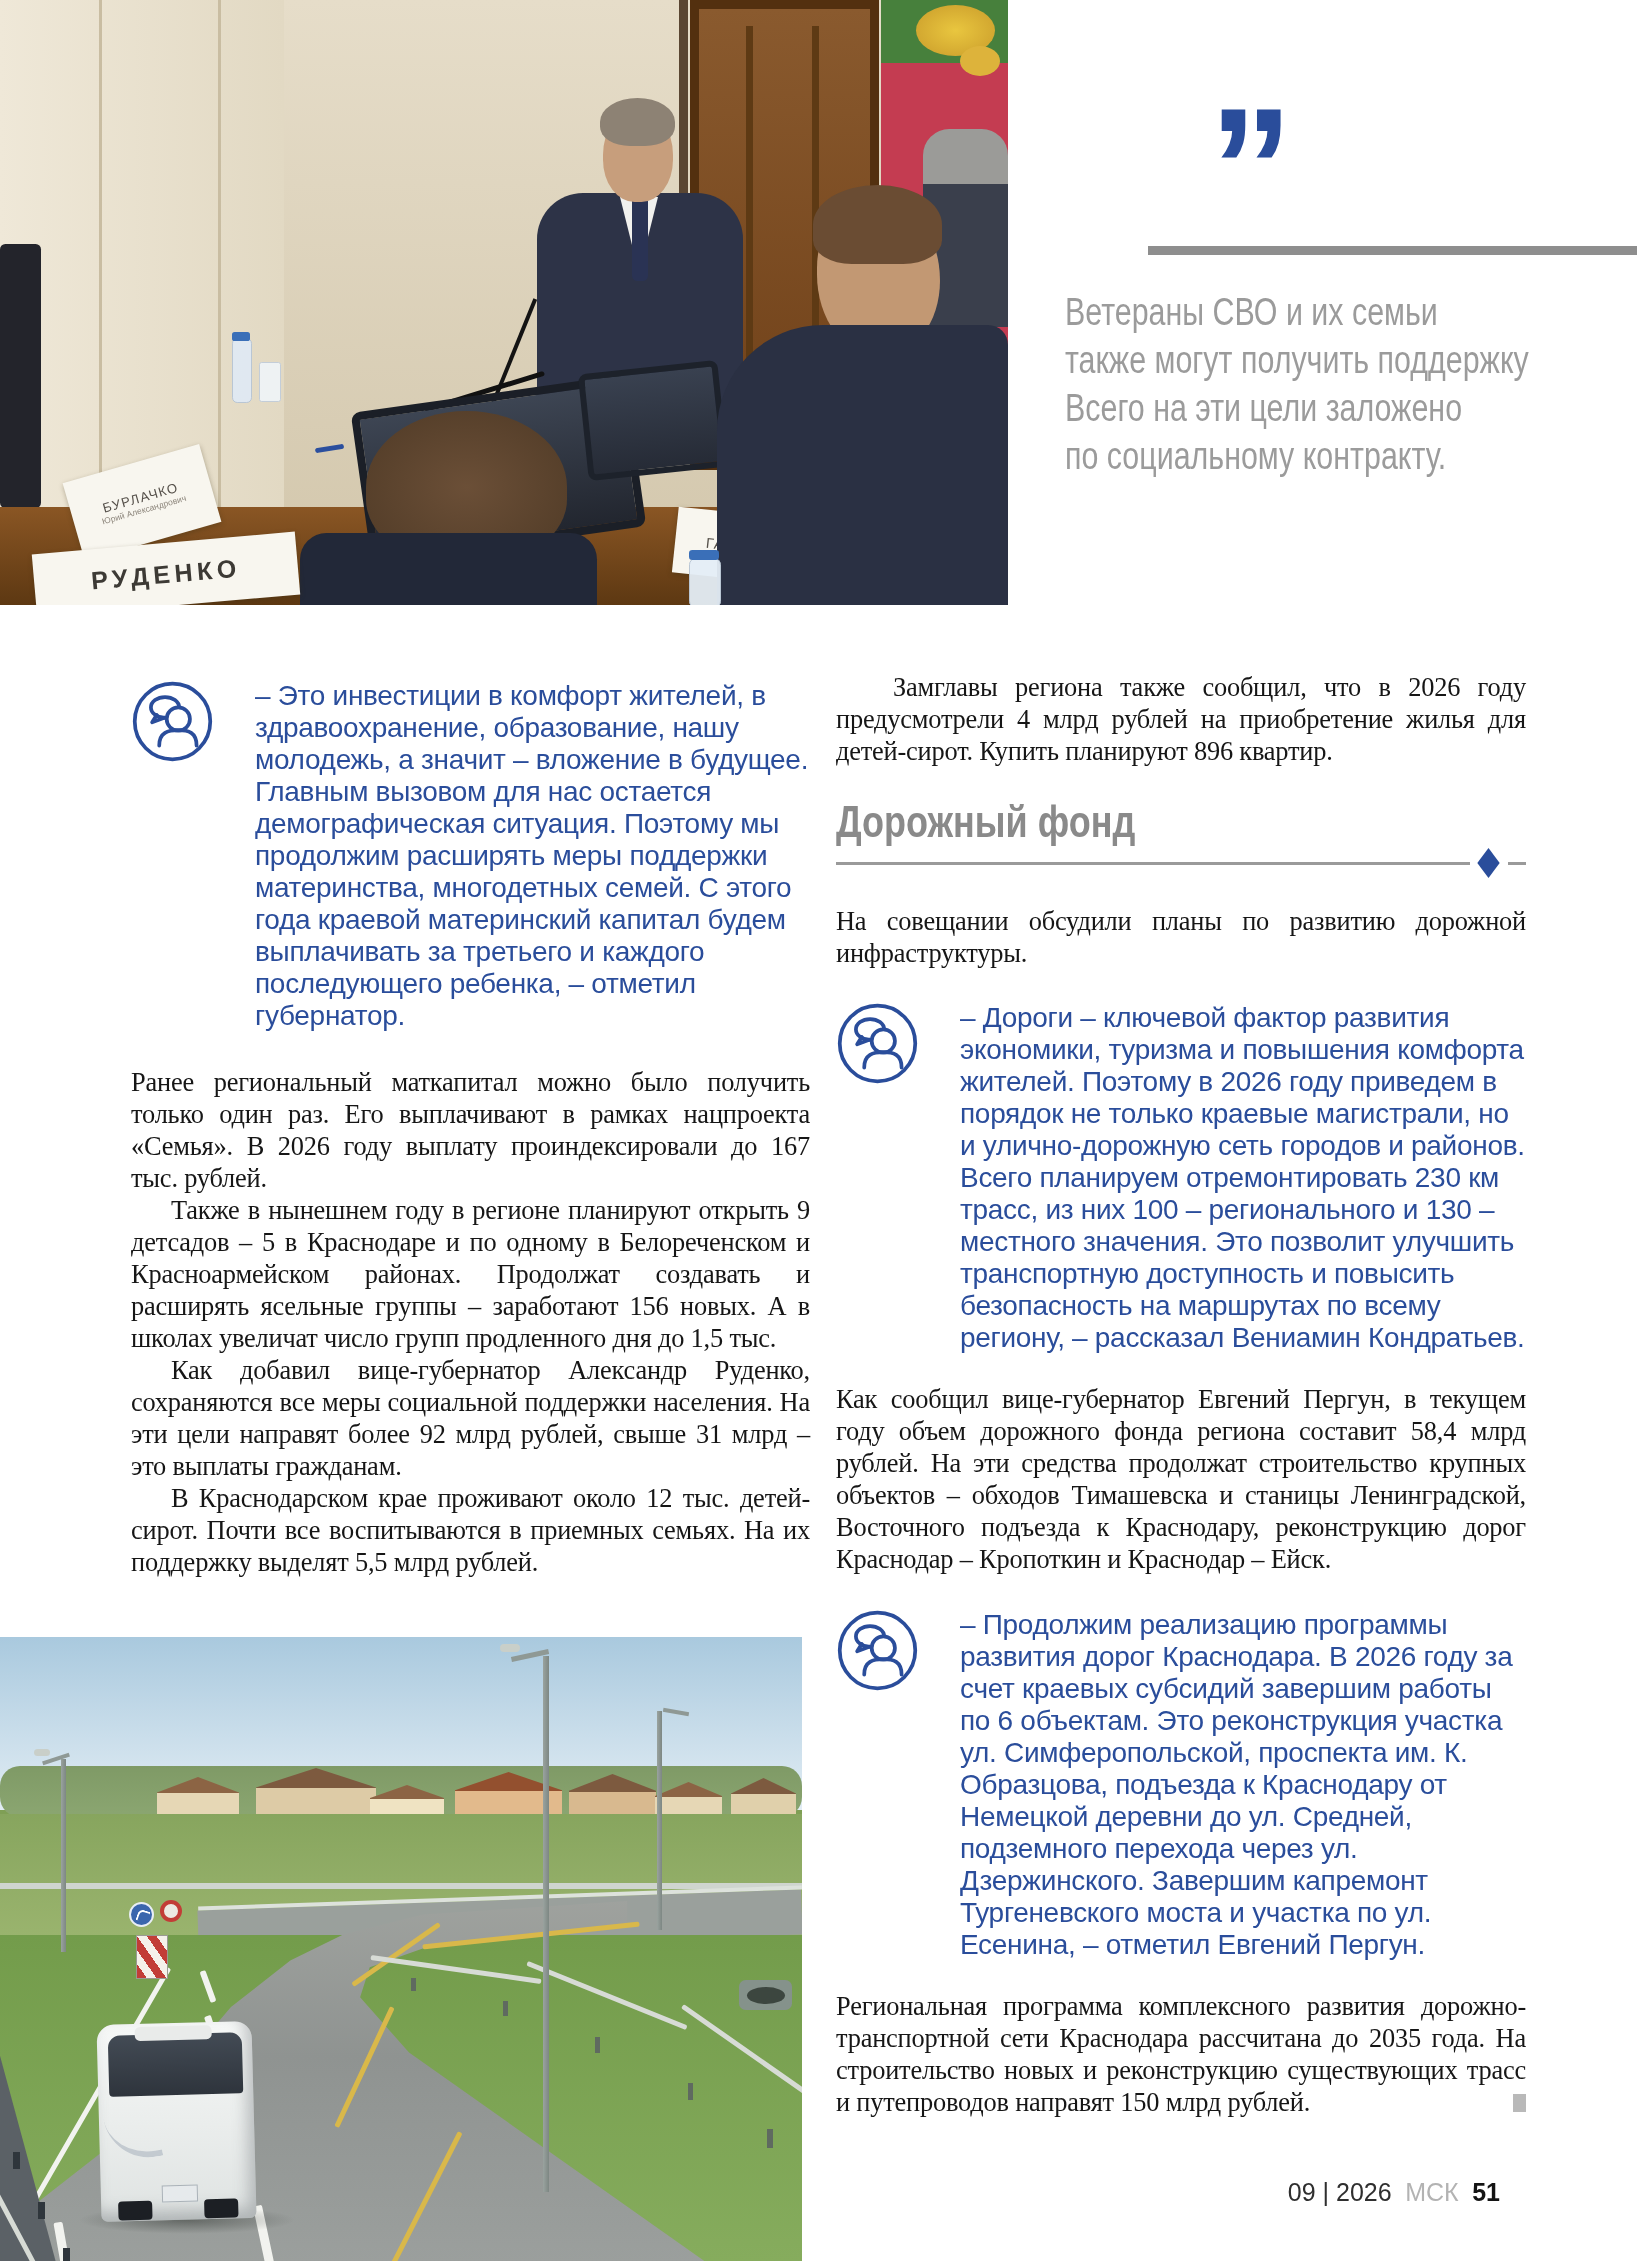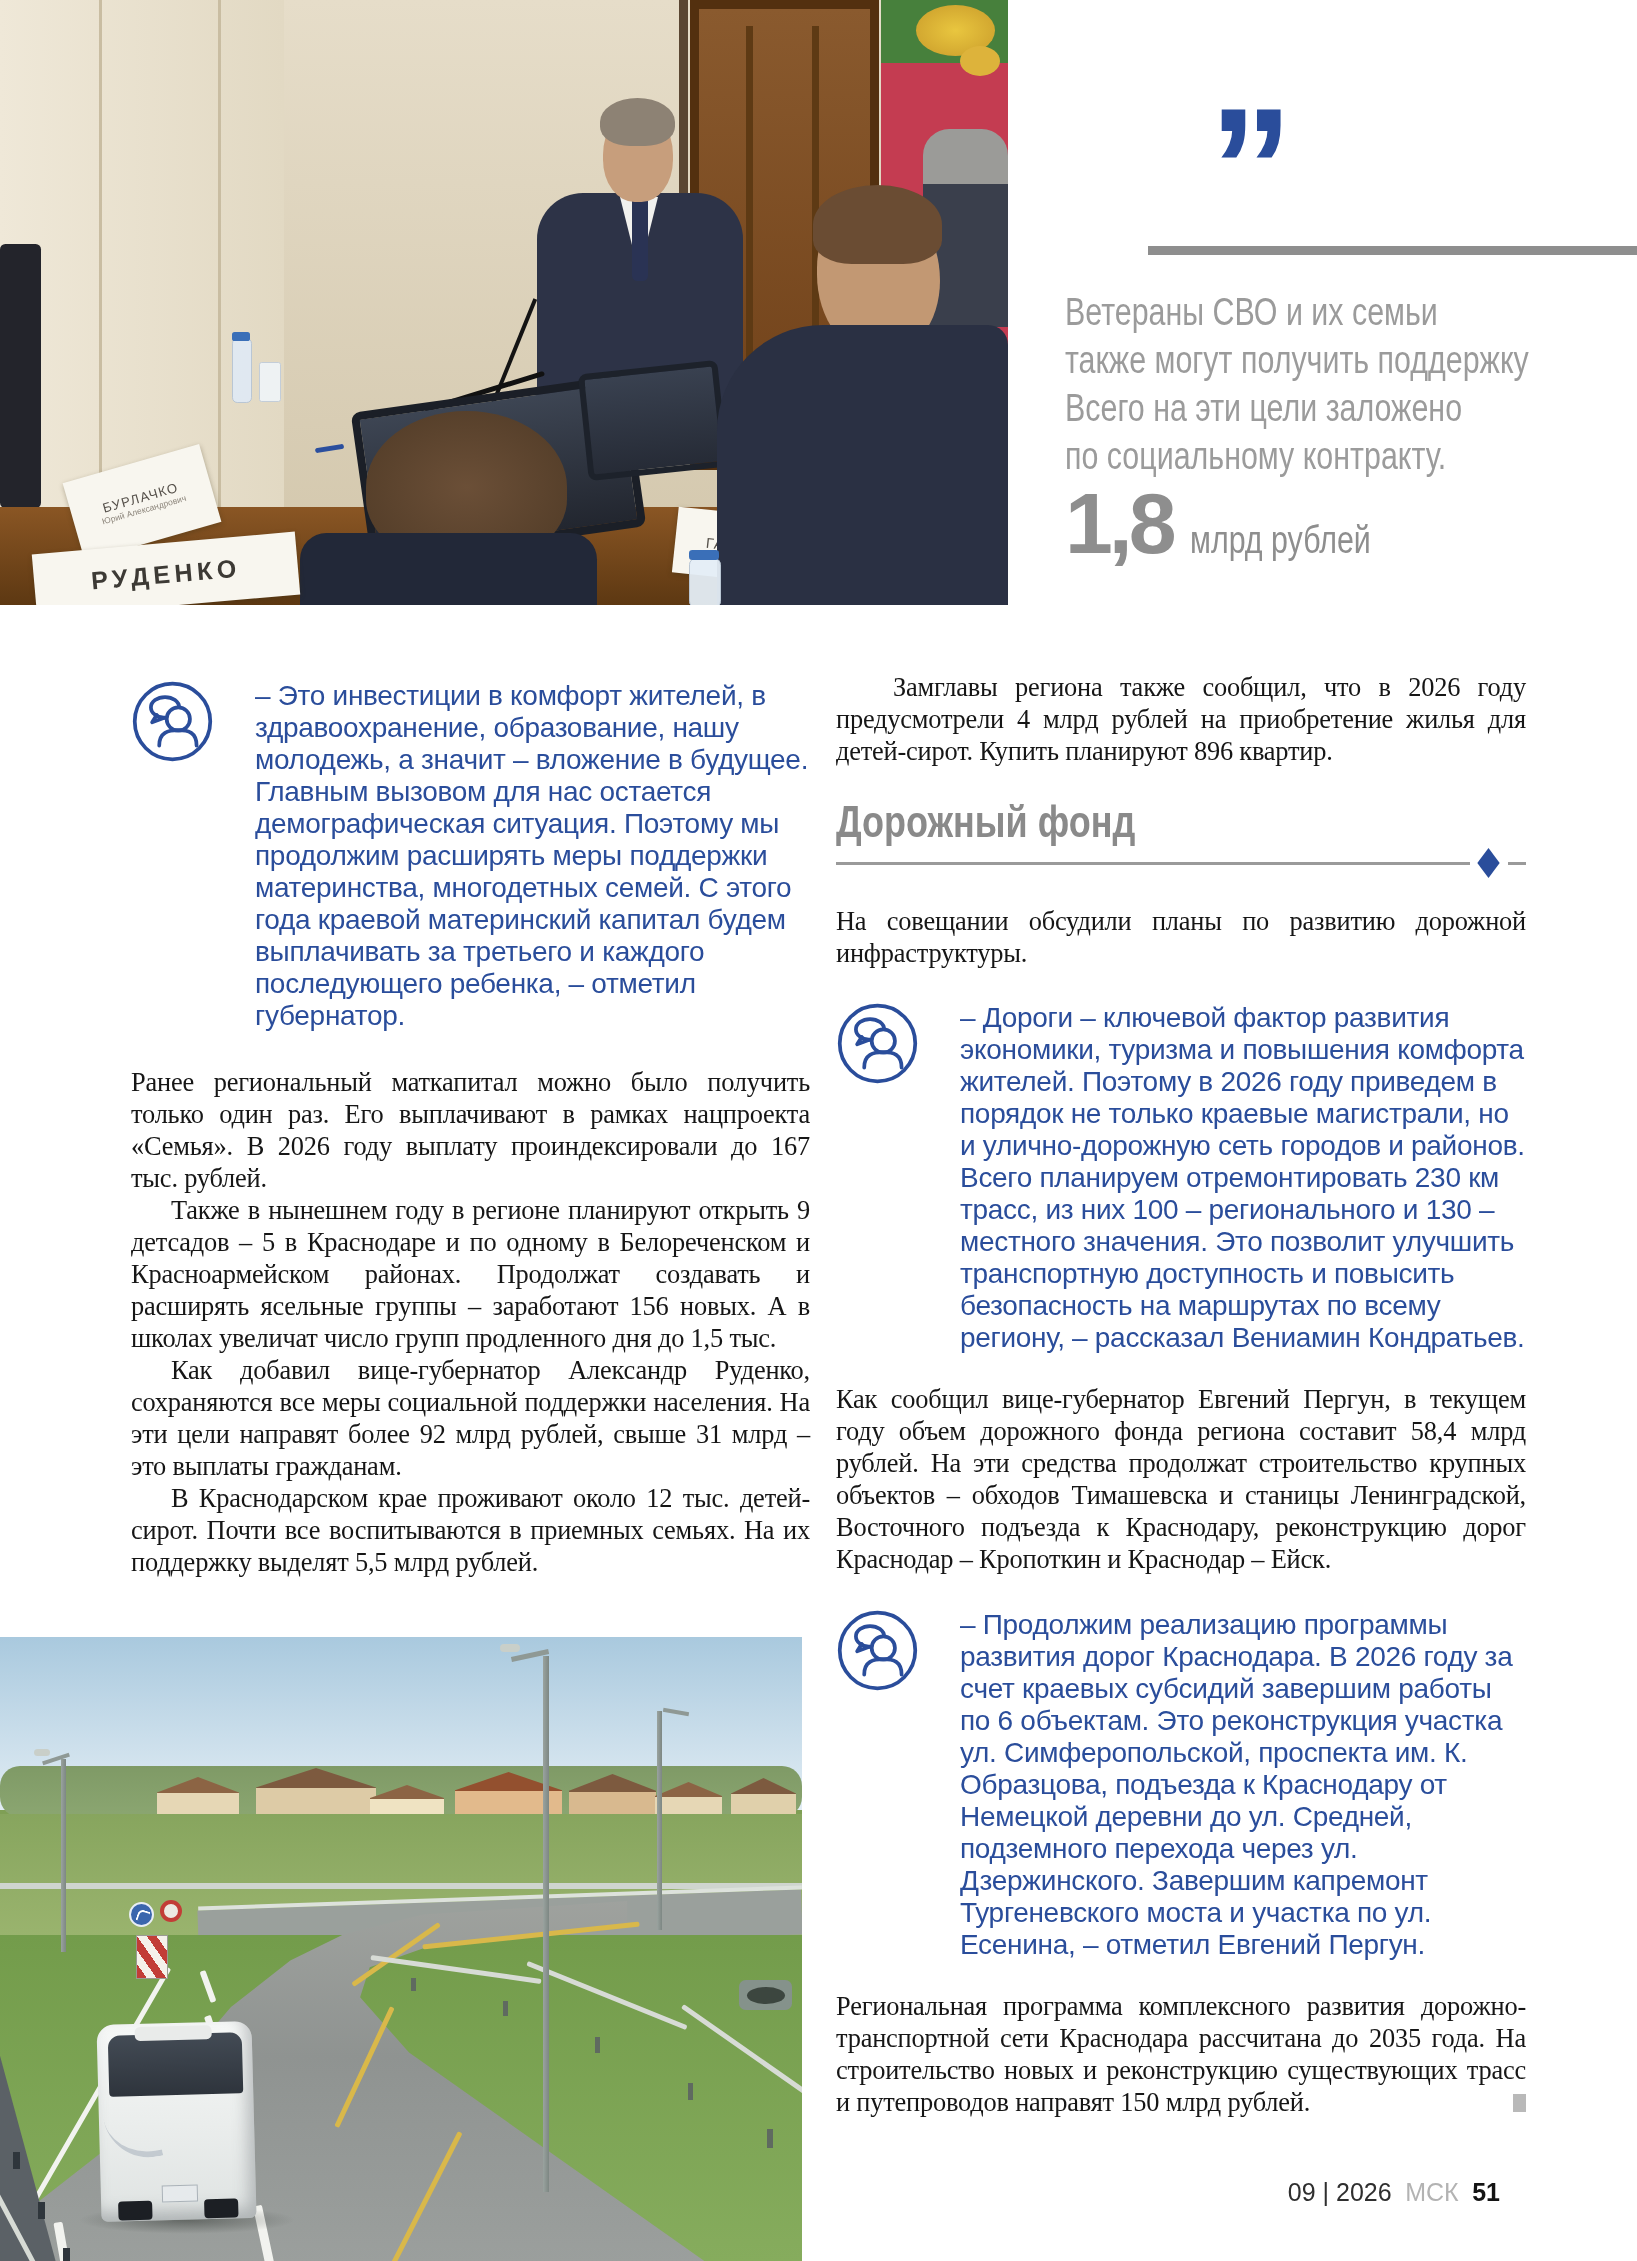--- a/index.html
+++ b/index.html
@@ -194,24 +194,20 @@
 
   <div class="abs pullquote">
     <div class="abs pq-mark">”</div>
     <div class="abs pq-bar"></div>
     <div class="abs pq-text">
       <div class="pq-line"><span class="cond">Ветераны СВО и их семьи</span></div>
       <div class="pq-line"><span class="cond">также могут получить поддержку</span></div>
       <div class="pq-line"><span class="cond">Всего на эти цели заложено</span></div>
       <div class="pq-line"><span class="cond">по социальному контракту.</span></div>
     </div>
-    <div class="abs pq-valuerow">
-      <span class="pq-value">1,8</span>
-      <span class="pq-unit"><span class="cond">млрд рублей</span></span>
-    </div>
   </div>
 
   <div class="abs col-left">
     <div class="quote">
       <span class="qicon">
         <svg viewBox="0 0 100 100" fill="none" stroke="#2a4d9b" stroke-width="4.5" stroke-linecap="round" stroke-linejoin="round">
           <circle cx="50" cy="50" r="45.5"></circle>
           <ellipse cx="41" cy="33" rx="17" ry="12.5"></ellipse>
           <path d="M31 42 L25.5 51 L40 45.5"></path>
           <circle cx="57" cy="47" r="14" fill="#ffffff"></circle>

